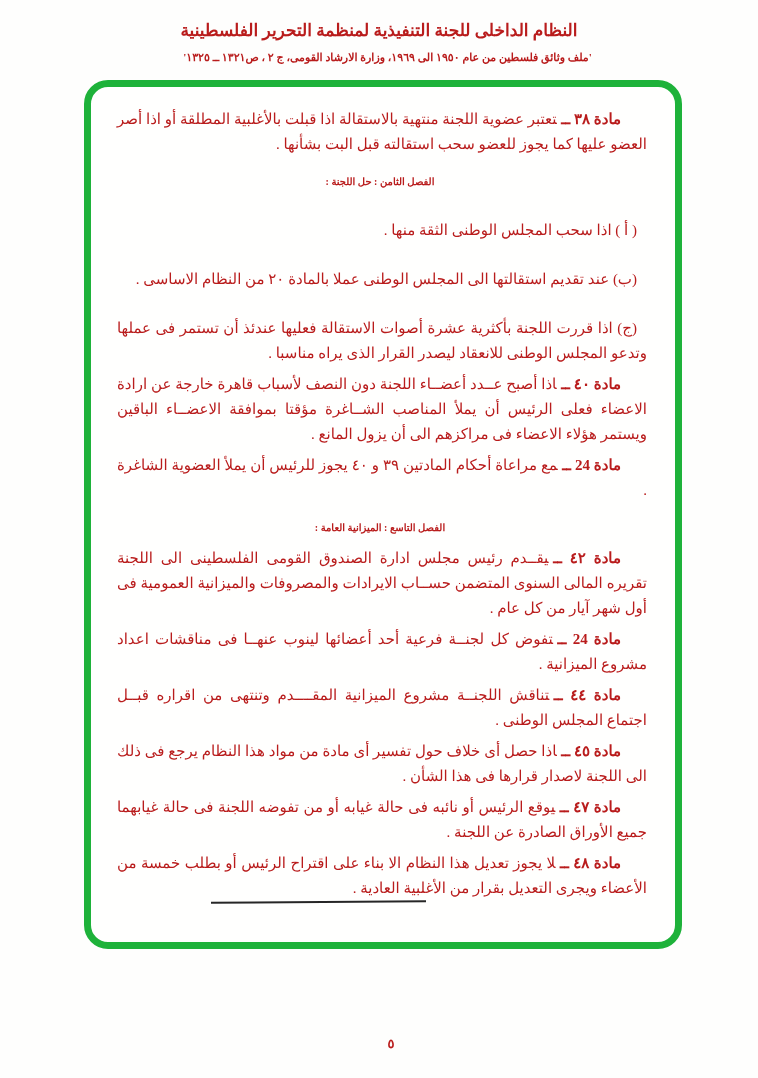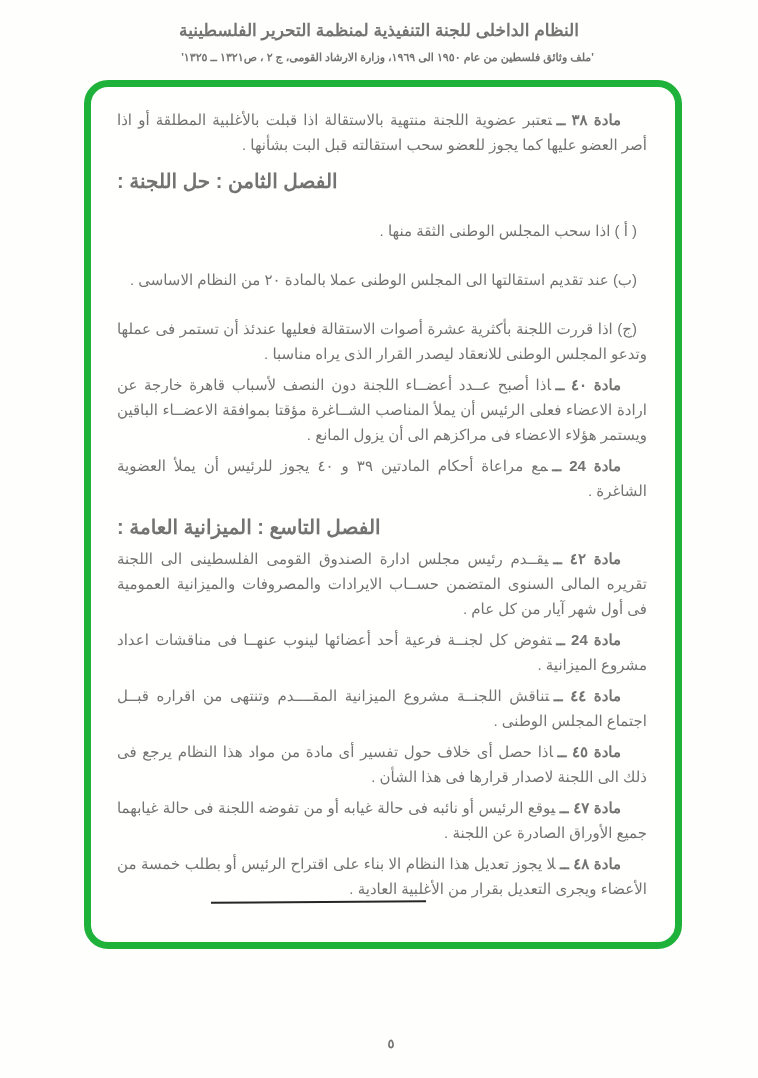--- a/index.html
+++ b/index.html
@@ -6,22 +6,22 @@
     margin: 0;
     padding: 0;
     background: #ffffff;
   }
   .page {
     position: relative;
     width: 758px;
     height: 1078px;
     background: #fefefd;
     overflow: hidden;
-    font-family: Liberation Sans, sans-serif;
-    color: #737373;
+    font-family: Liberation Serif, serif;
+    color: #b91c1c;
     direction: rtl;
   }
   .header {
     position: absolute;
     top: 20px;
     left: 0;
     right: 0;
     text-align: center;
   }
   .doc-title {
@@ -55,23 +55,23 @@
   p.article {
     margin: 6px 0 0 0;
     text-indent: 26px;
   }
   p.clause {
     margin: 24px 0 0 0;
     text-indent: 10px;
   }
   h2.chapter {
     margin: 12px 0 4px 0;
-    font-size: 20px;
+    font-size: 10px;
     font-weight: 700;
-    text-align: left;
+    text-align: center;
     text-indent: 4px;
     line-height: 25px;
   }
   .label {
     font-weight: 700;
     margin-left: 0.3em;
   }
   .separator-rule {
     position: absolute;
     left: 211px;   

